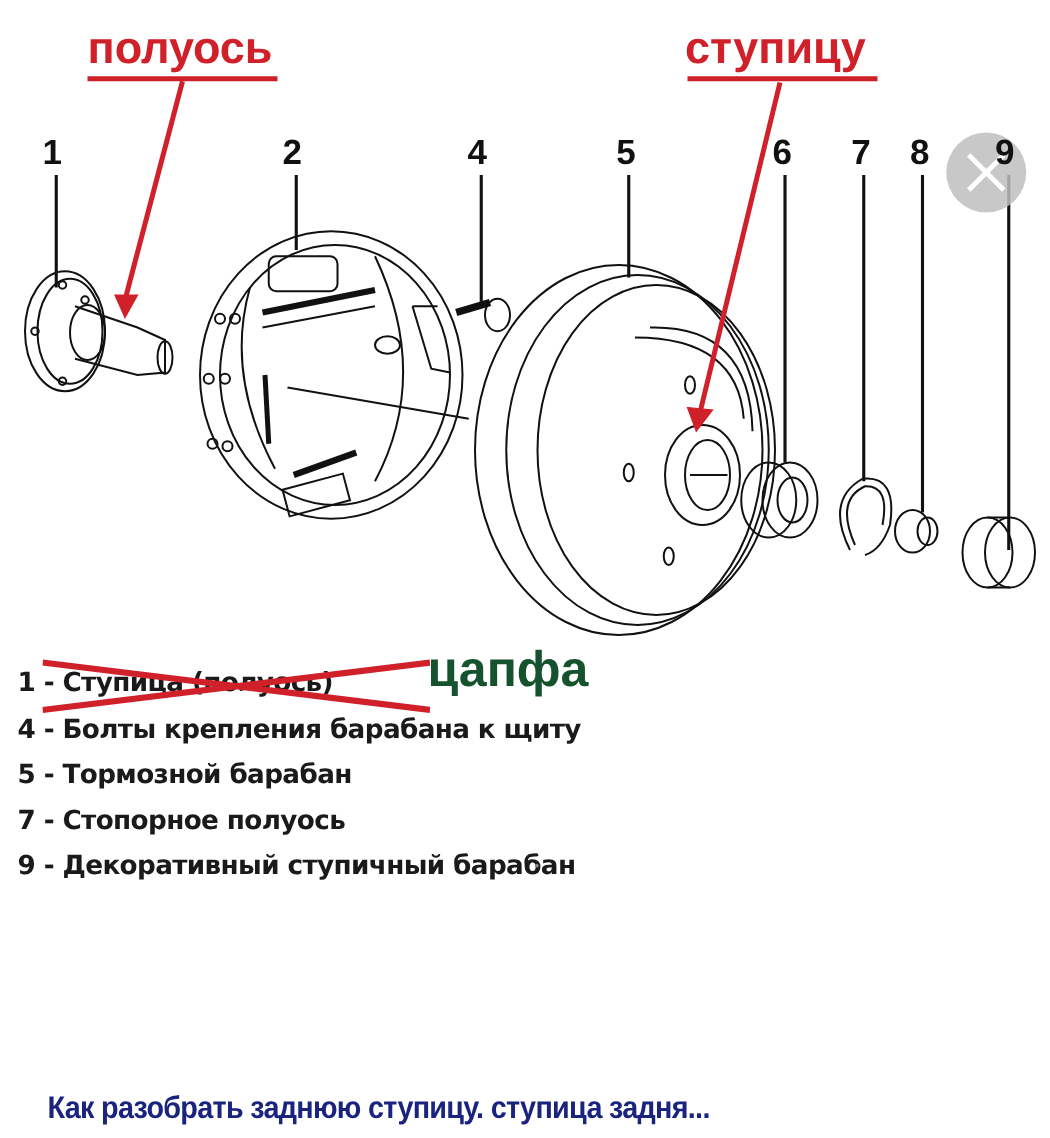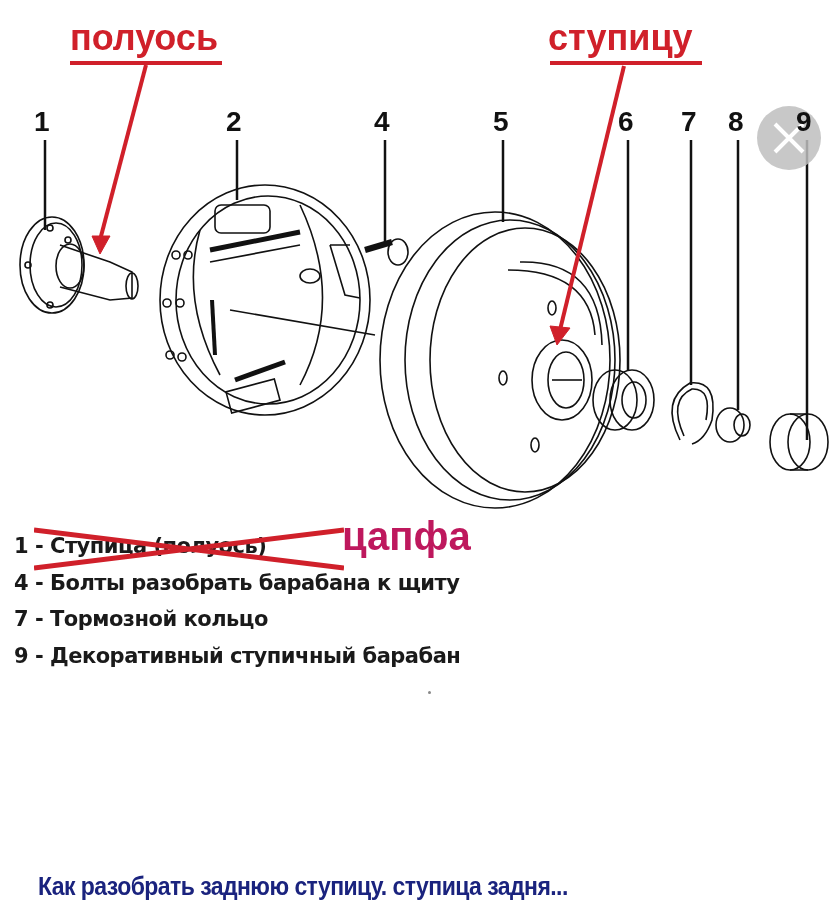--- a/index.html
+++ b/index.html
@@ -11,21 +11,21 @@
   .annot-polu { left: 70px; top: 20px; }
   .annot-stup { left: 548px; top: 20px; }
   .callout { position: absolute; font-family: "Liberation Sans", sans-serif; font-weight: bold;
              font-size: 28px; color: #111; line-height: 1; }
   .legend { position: absolute; left: 14px; top: 528px; }
   .legend-item { font-family: "DejaVu Sans", sans-serif; font-size: 21px; font-weight: bold;
                  color: #1a1a1a; height: 36.5px; line-height: 36px; white-space: nowrap;
                  letter-spacing: -0.5px; position: relative; }
   .struck { position: relative; display: inline-block; }
   .cross-svg { position: absolute; left: 20px; top: -4px; }
-  .replacement { color: #be185d; font-family: "Liberation Sans", sans-serif; font-size: 40px;
+  .replacement { color: #14532d; font-family: "Liberation Sans", sans-serif; font-size: 40px;
                  font-weight: bold; position: absolute; left: 328px; top: -10px; letter-spacing: 0; }
   .caption { position: absolute; left: 38px; top: 872px; font-family: "Liberation Sans", sans-serif;
              font-weight: bold; font-size: 25px; color: #1a237e; letter-spacing: -0.6px;
              transform: scaleX(0.92); transform-origin: left; white-space: nowrap; }
   .close-btn { position: absolute; left: 757px; top: 106px; width: 64px; height: 64px; border-radius: 50%;
                background: rgba(190,190,190,0.85); cursor: pointer; }
   .close-btn svg { position: absolute; left: 14px; top: 14px; }
   .dot { position: absolute; left: 428px; top: 691px; width: 3px; height: 3px; background:#888; border-radius:50%; }
 </style>
 </head>
@@ -137,20 +137,21 @@
 </div>
 
 <div class="legend">
   <div class="legend-item">
     <span>1</span><span> - </span><span class="struck">Ступица (полуось)</span>
     <svg class="cross-svg" width="310" height="48" viewBox="0 0 310 48">
       <path d="M0 6 L310 44 M0 44 L310 6" stroke="#d0202a" stroke-width="5" fill="none"></path>
     </svg>
     <span class="replacement">цапфа</span>
   </div>
-  <div class="legend-item"><span>4</span><span> - </span><span>Болты разобрать барабана к щиту</span></div>
-  <div class="legend-item"><span>7</span><span> - </span><span>Тормозной кольцо</span></div>
+  <div class="legend-item"><span>4</span><span> - </span><span>Болты крепления барабана к щиту</span></div>
+  <div class="legend-item"><span>5</span><span> - </span><span>Тормозной барабан</span></div>
+  <div class="legend-item"><span>7</span><span> - </span><span>Стопорное полуось</span></div>
   <div class="legend-item"><span>9</span><span> - </span><span>Декоративный ступичный барабан</span></div>
 </div>
 
 <div class="dot"></div>
 
 <div class="caption">Как разобрать заднюю ступицу. ступица задня...</div>
 
 </body></html>

